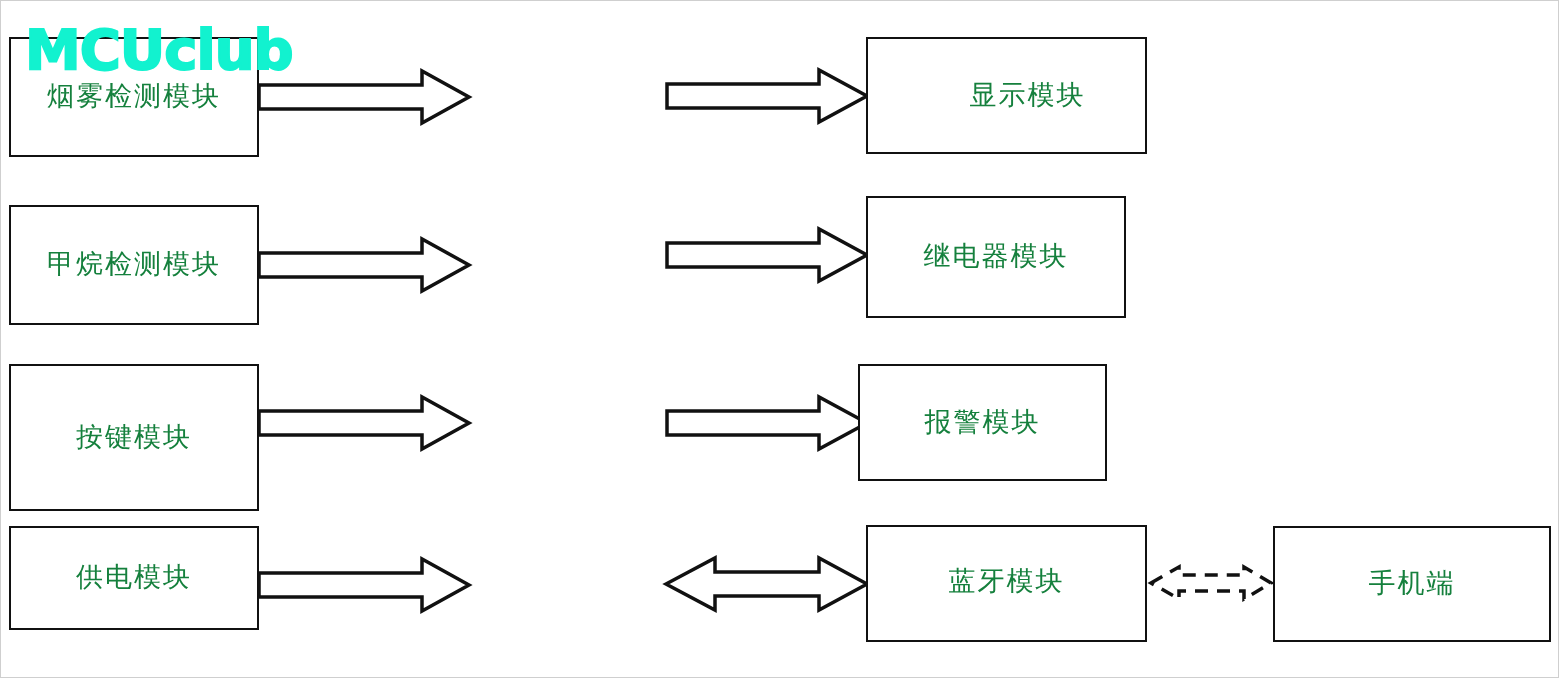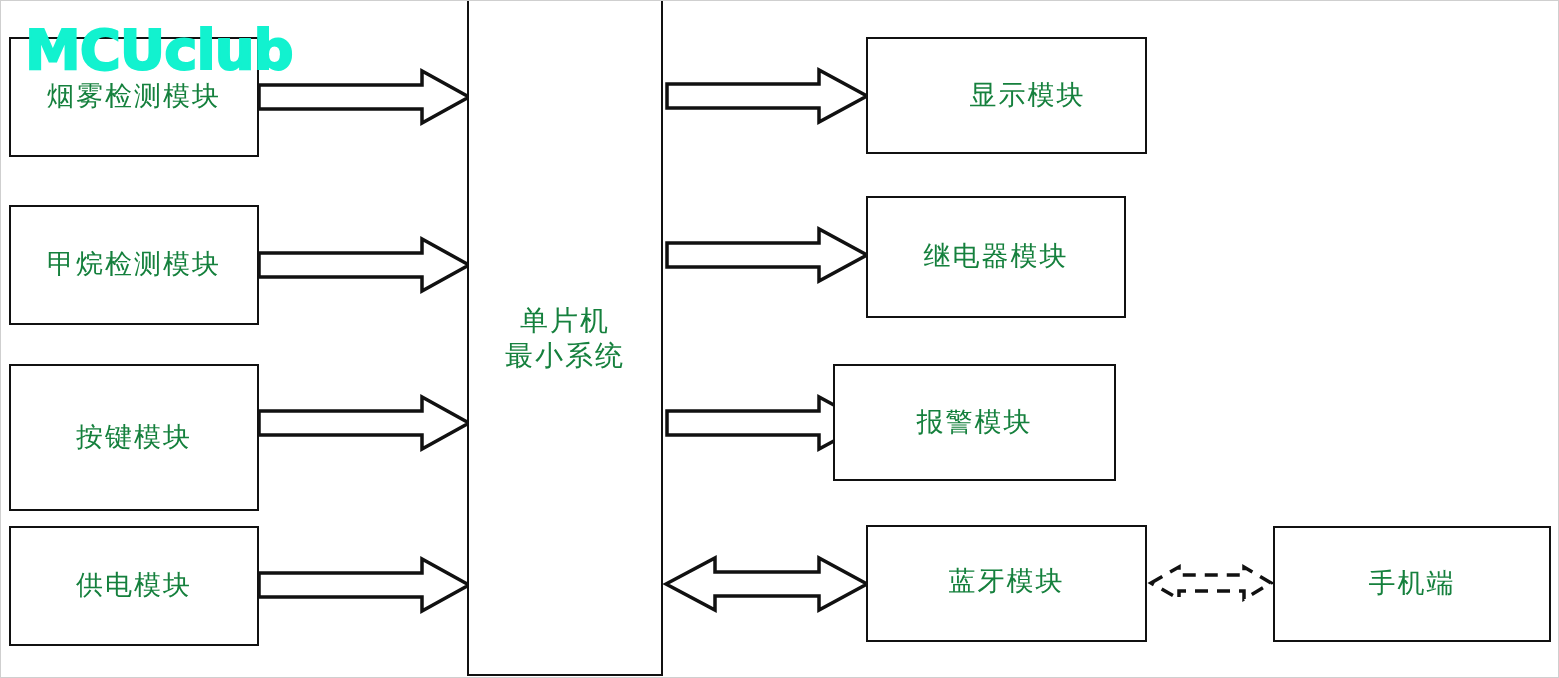--- a/index.html
+++ b/index.html
@@ -93,38 +93,34 @@
   </div>
 
   <div class="block" style="left:8px; top:204px; width:250px; height:120px;">
     <span>甲烷检测模块</span>
   </div>
 
   <div class="block" style="left:8px; top:363px; width:250px; height:147px;">
     <span>按键模块</span>
   </div>
 
-  <div class="block" style="left:8px; top:525px; width:250px; height:120px;">
+  <div class="block" style="left:8px; top:525px; width:250px; height:104px;">
     <span>供电模块</span>
   </div>
 
-  <div class="block mcu" style="left:466px; top:-2px; width:196px; height:677px;">
-    <span>单片机
-最小系统</span>
-  </div>
 
   <div class="block" style="left:865px; top:36px; width:281px; height:117px;padding-left:42px;">
     <span>显示模块</span>
   </div>
 
   <div class="block" style="left:865px; top:195px; width:260px; height:122px;">
     <span>继电器模块</span>
   </div>
 
-  <div class="block" style="left:832px; top:363px; width:283px; height:117px;">
+  <div class="block" style="left:857px; top:363px; width:249px; height:117px;">
     <span>报警模块</span>
   </div>
 
   <div class="block" style="left:865px; top:524px; width:281px; height:117px;font-family:Liberation Mono, monospace;">
     <span>蓝牙模块</span>
   </div>
 
   <div class="block" style="left:1272px; top:525px; width:278px; height:116px;">
     <span>手机端</span>
   </div>

